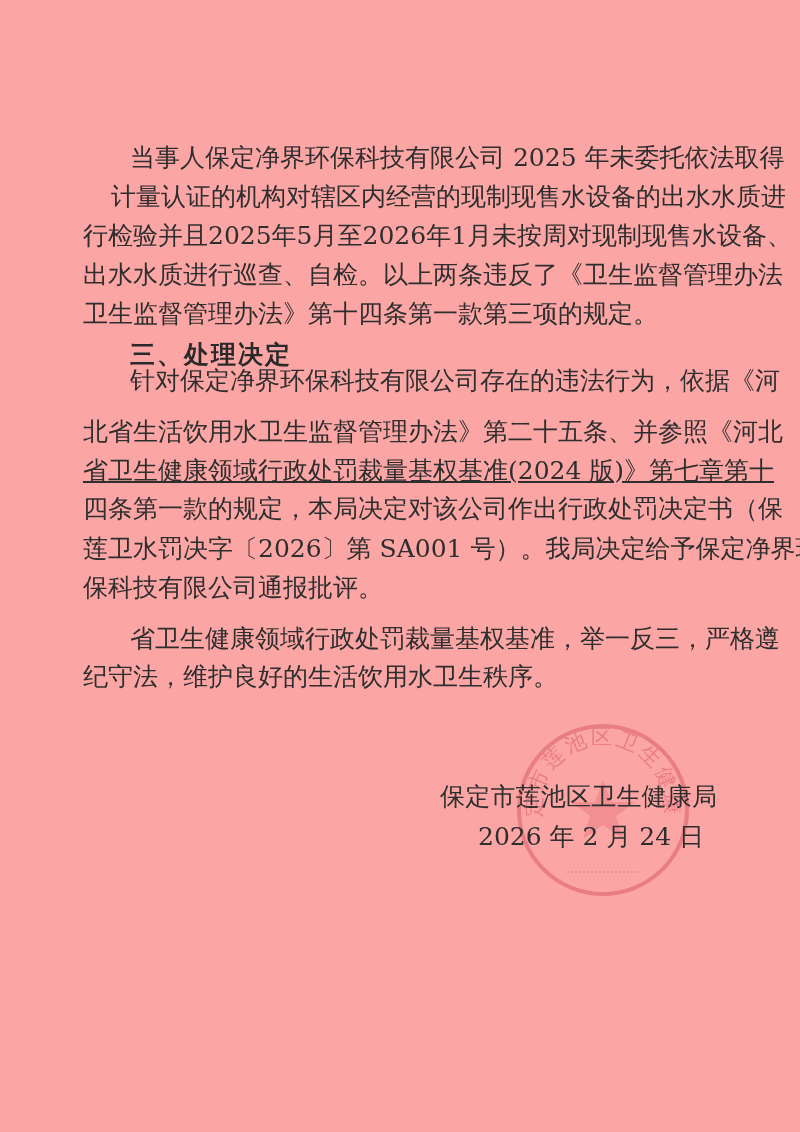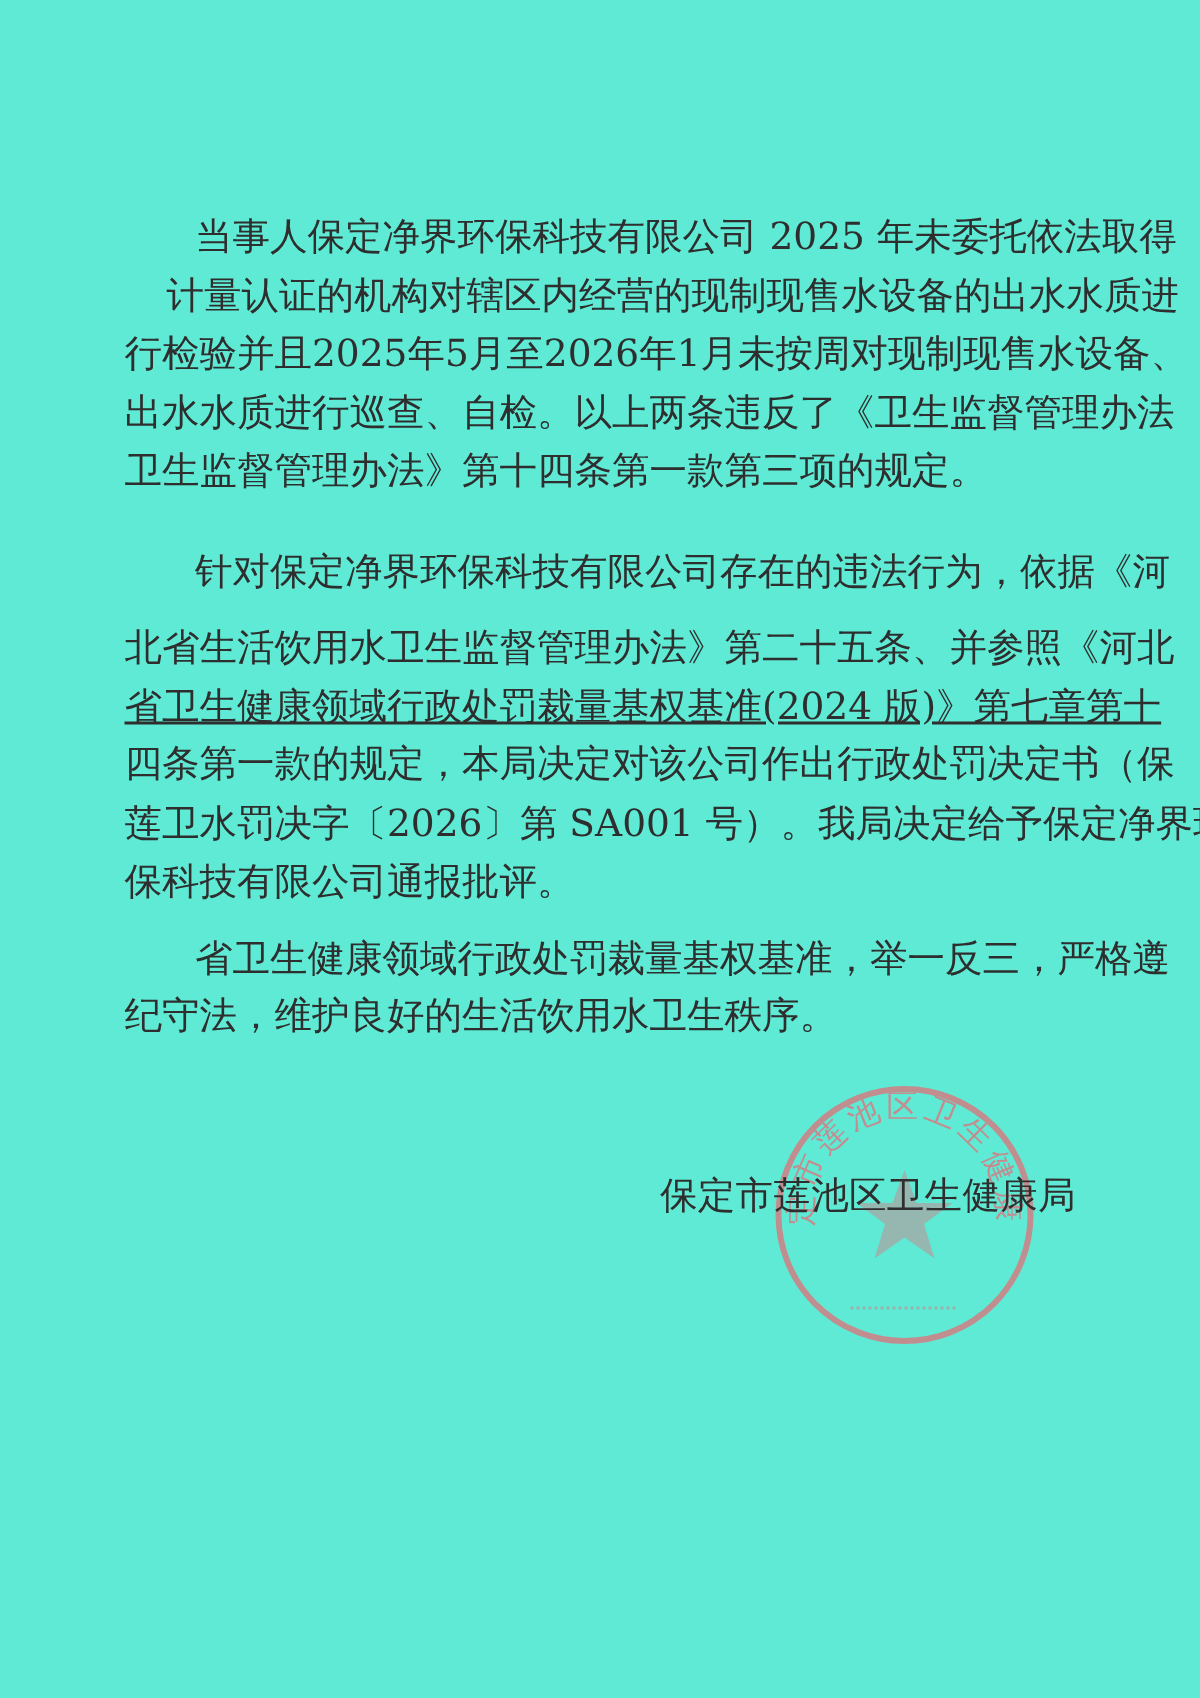--- a/index.html
+++ b/index.html
@@ -12,21 +12,21 @@
       height: 1132px;
       position: relative;
       overflow: hidden;
       font-family: "DejaVu Serif", "Liberation Serif", serif;
       color: #2e2e2e;
     }
     .page {
       position: absolute;
       left: 0; top: 0;
       width: 800px; height: 1132px;
-      background: #5eead4;
+      background: #fca5a5;
     }
     .line {
       position: absolute;
       left: 83px;
       width: 634px;
       height: 32px;
       line-height: 32px;
       font-size: 25px;
       white-space: nowrap;
       text-align: justify;
@@ -82,20 +82,21 @@
 <div class="page">
 
   <div>
     <div class="line indent" style="top:142px;">当事人保定净界环保科技有限公司 2025 年未委托依法取得</div>
     <div class="line" style="top:181px;margin-left:28px;">计量认证的机构对辖区内经营的现制现售水设备的出水水质进</div>
     <div class="line" style="top:220px;">行检验并且2025年5月至2026年1月未按周对现制现售水设备、</div>
     <div class="line" style="top:259px;">出水水质进行巡查、自检。以上两条违反了《卫生监督管理办法</div>
     <div class="line last" style="top:298px;">卫生监督管理办法》第十四条第一款第三项的规定。</div>
   </div>
 
+  <div class="heading" style="top:338px;">三、处理决定</div>
 
   <div>
     <div class="line indent" style="top:365px;">针对保定净界环保科技有限公司存在的违法行为，依据《河</div>
     <div class="line" style="top:416px;">北省生活饮用水卫生监督管理办法》第二十五条、并参照《河北</div>
     <div class="line" style="top:455px;text-decoration:underline;">省卫生健康领域行政处罚裁量基权基准(2024 版)》第七章第十</div>
     <div class="line" style="top:495px;font-family:Liberation Mono, monospace;">四条第一款的规定，本局决定对该公司作出行政处罚决定书（保</div>
     <div class="line" style="top:533px;">莲卫水罚决字〔2026〕第 SA001 号）。我局决定给予保定净界环</div>
     <div class="line last" style="top:572px;">保科技有限公司通报批评。</div>
   </div>
 
@@ -110,14 +111,15 @@
     </defs>
     <circle cx="88" cy="88" r="84" fill="none" stroke="#e3707a" stroke-width="4"></circle>
     <text font-size="21" fill="#e3707a" font-family="DejaVu Serif, serif" letter-spacing="3">
       <textPath href="#sealArc" startOffset="50%" text-anchor="middle">保定市莲池区卫生健康局</textPath>
     </text>
     <polygon points="88,58 96,80 120,80 101,94 108,117 88,103 68,117 75,94 56,80 80,80" fill="#e3707a" opacity="0.55"></polygon>
     <line x1="52" y1="150" x2="124" y2="150" stroke="#e3707a" stroke-width="2" stroke-dasharray="2,2" opacity="0.6"></line>
   </svg>
 
   <div class="sig sig-org" style="top:781px;">保定市莲池区卫生健康局</div>
+  <div class="sig sig-date" style="top:821px;">2026 年 2 月 24 日</div>
 
 </div>
 
 </body></html>

